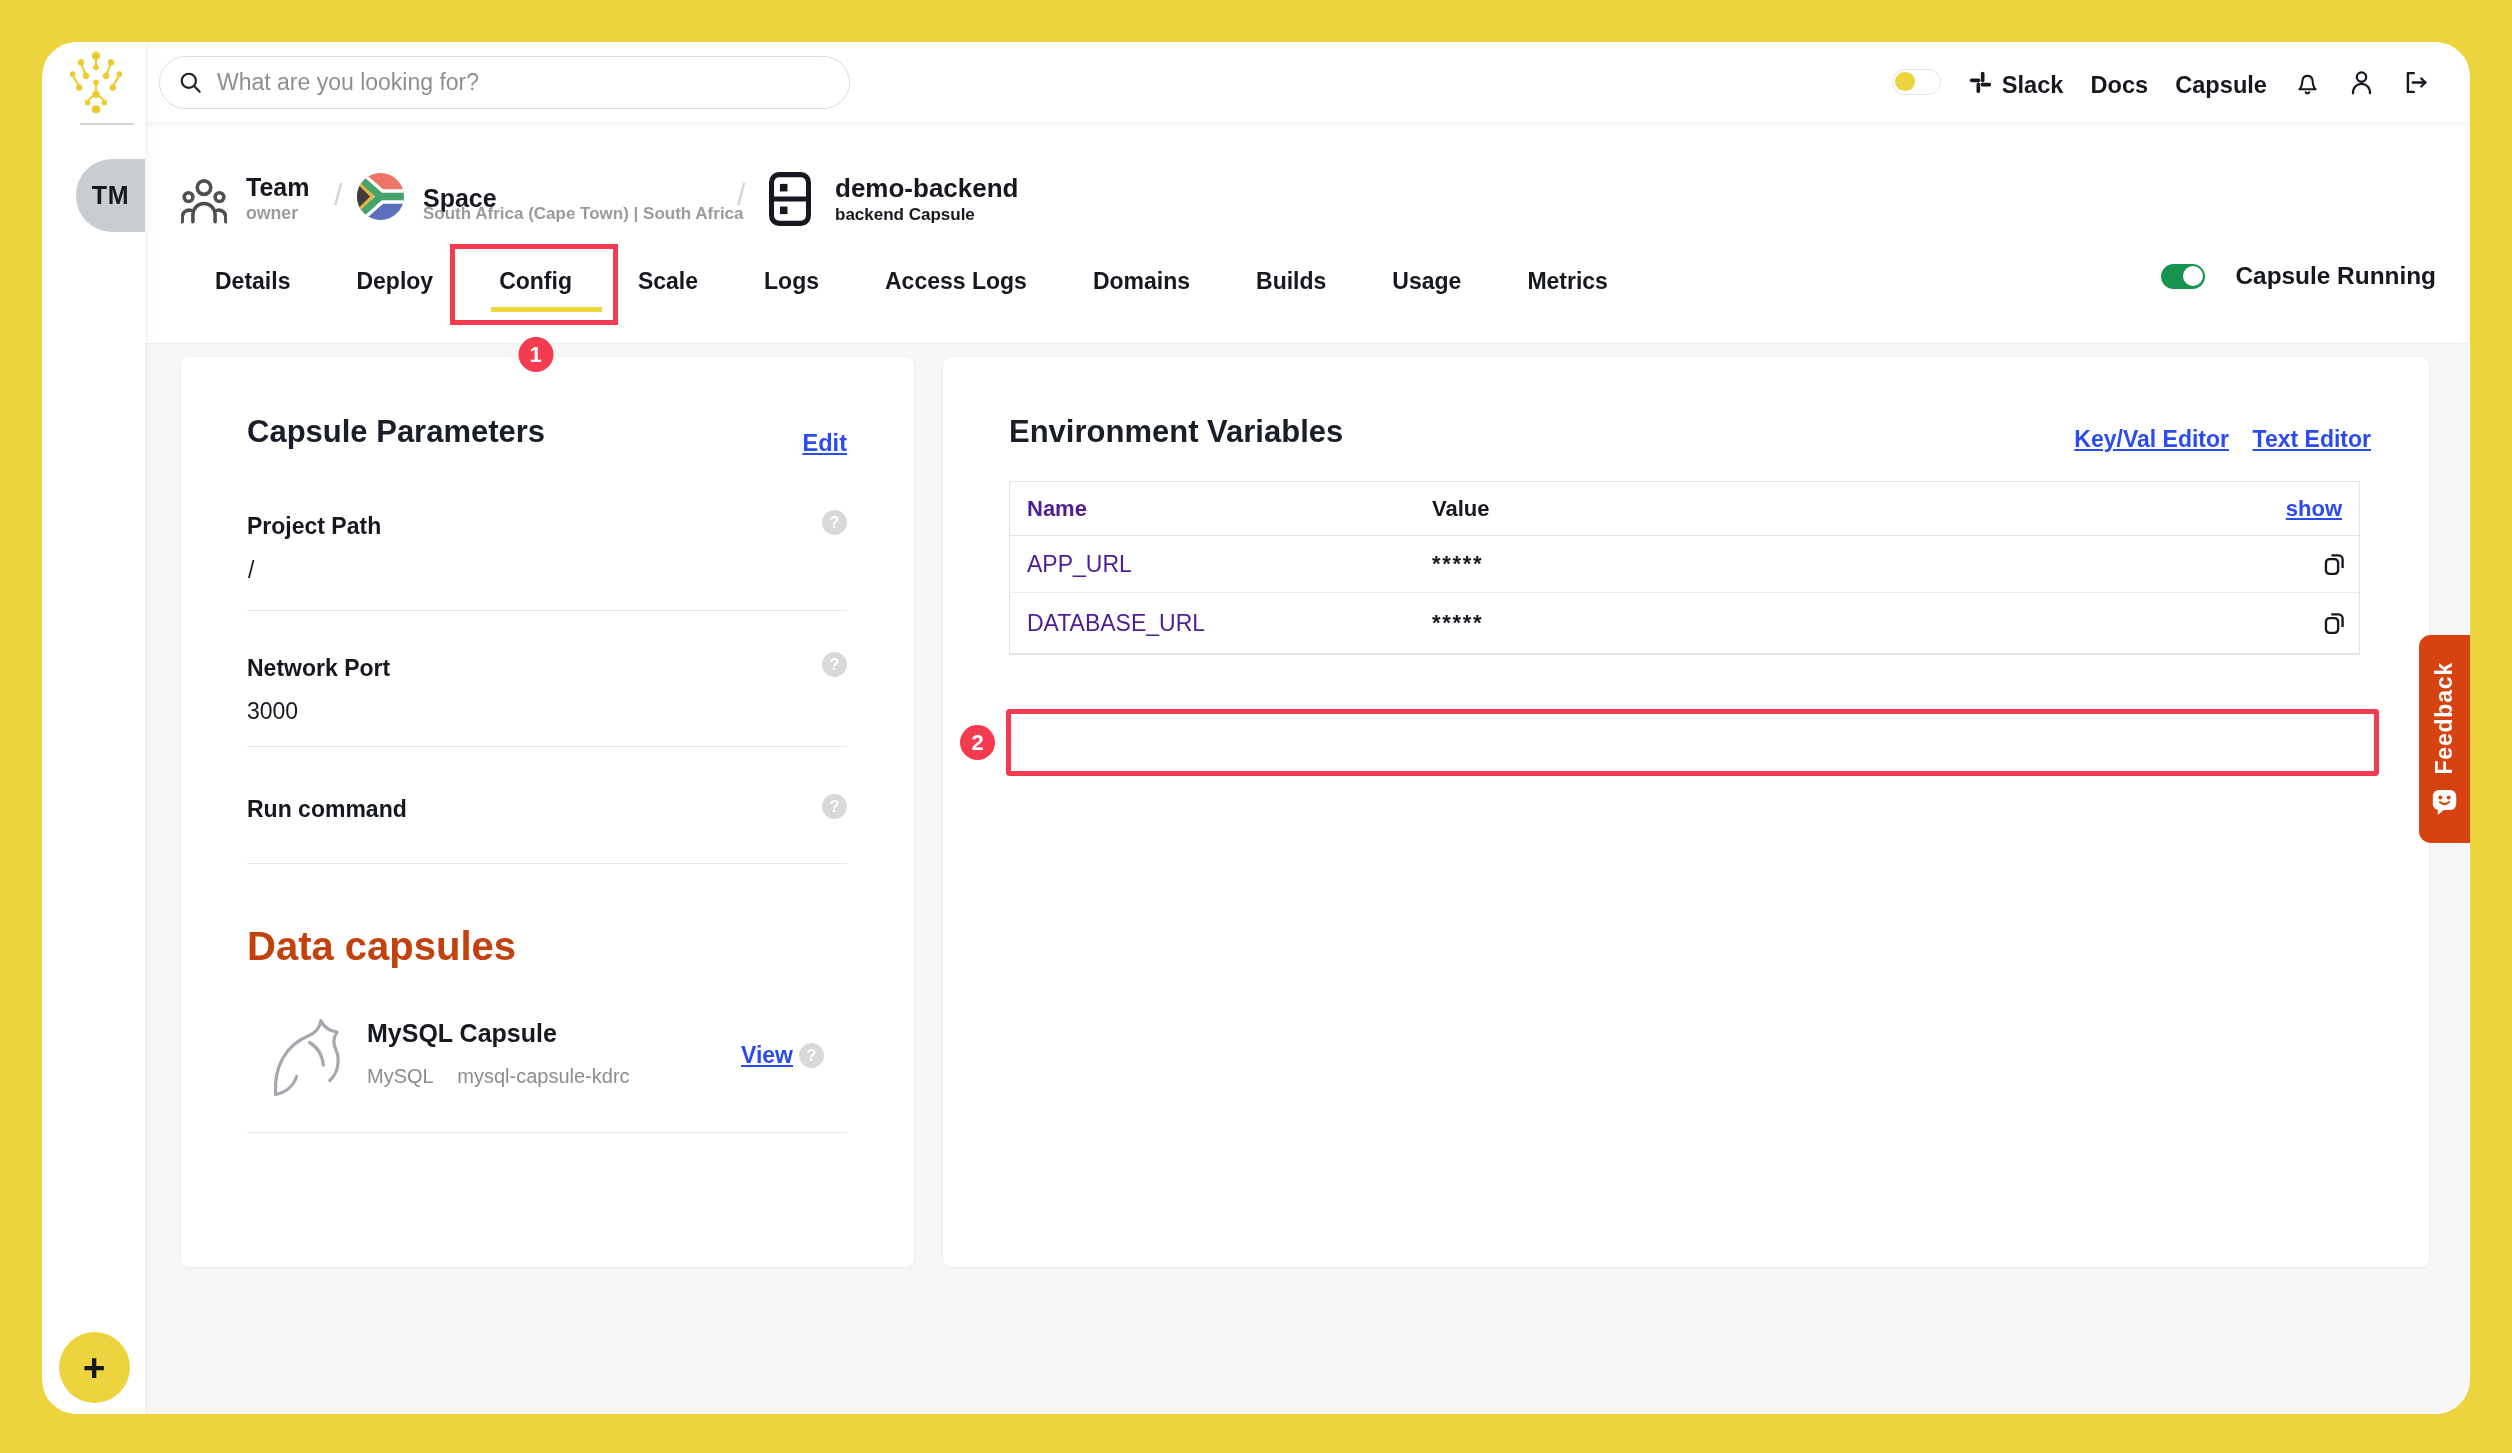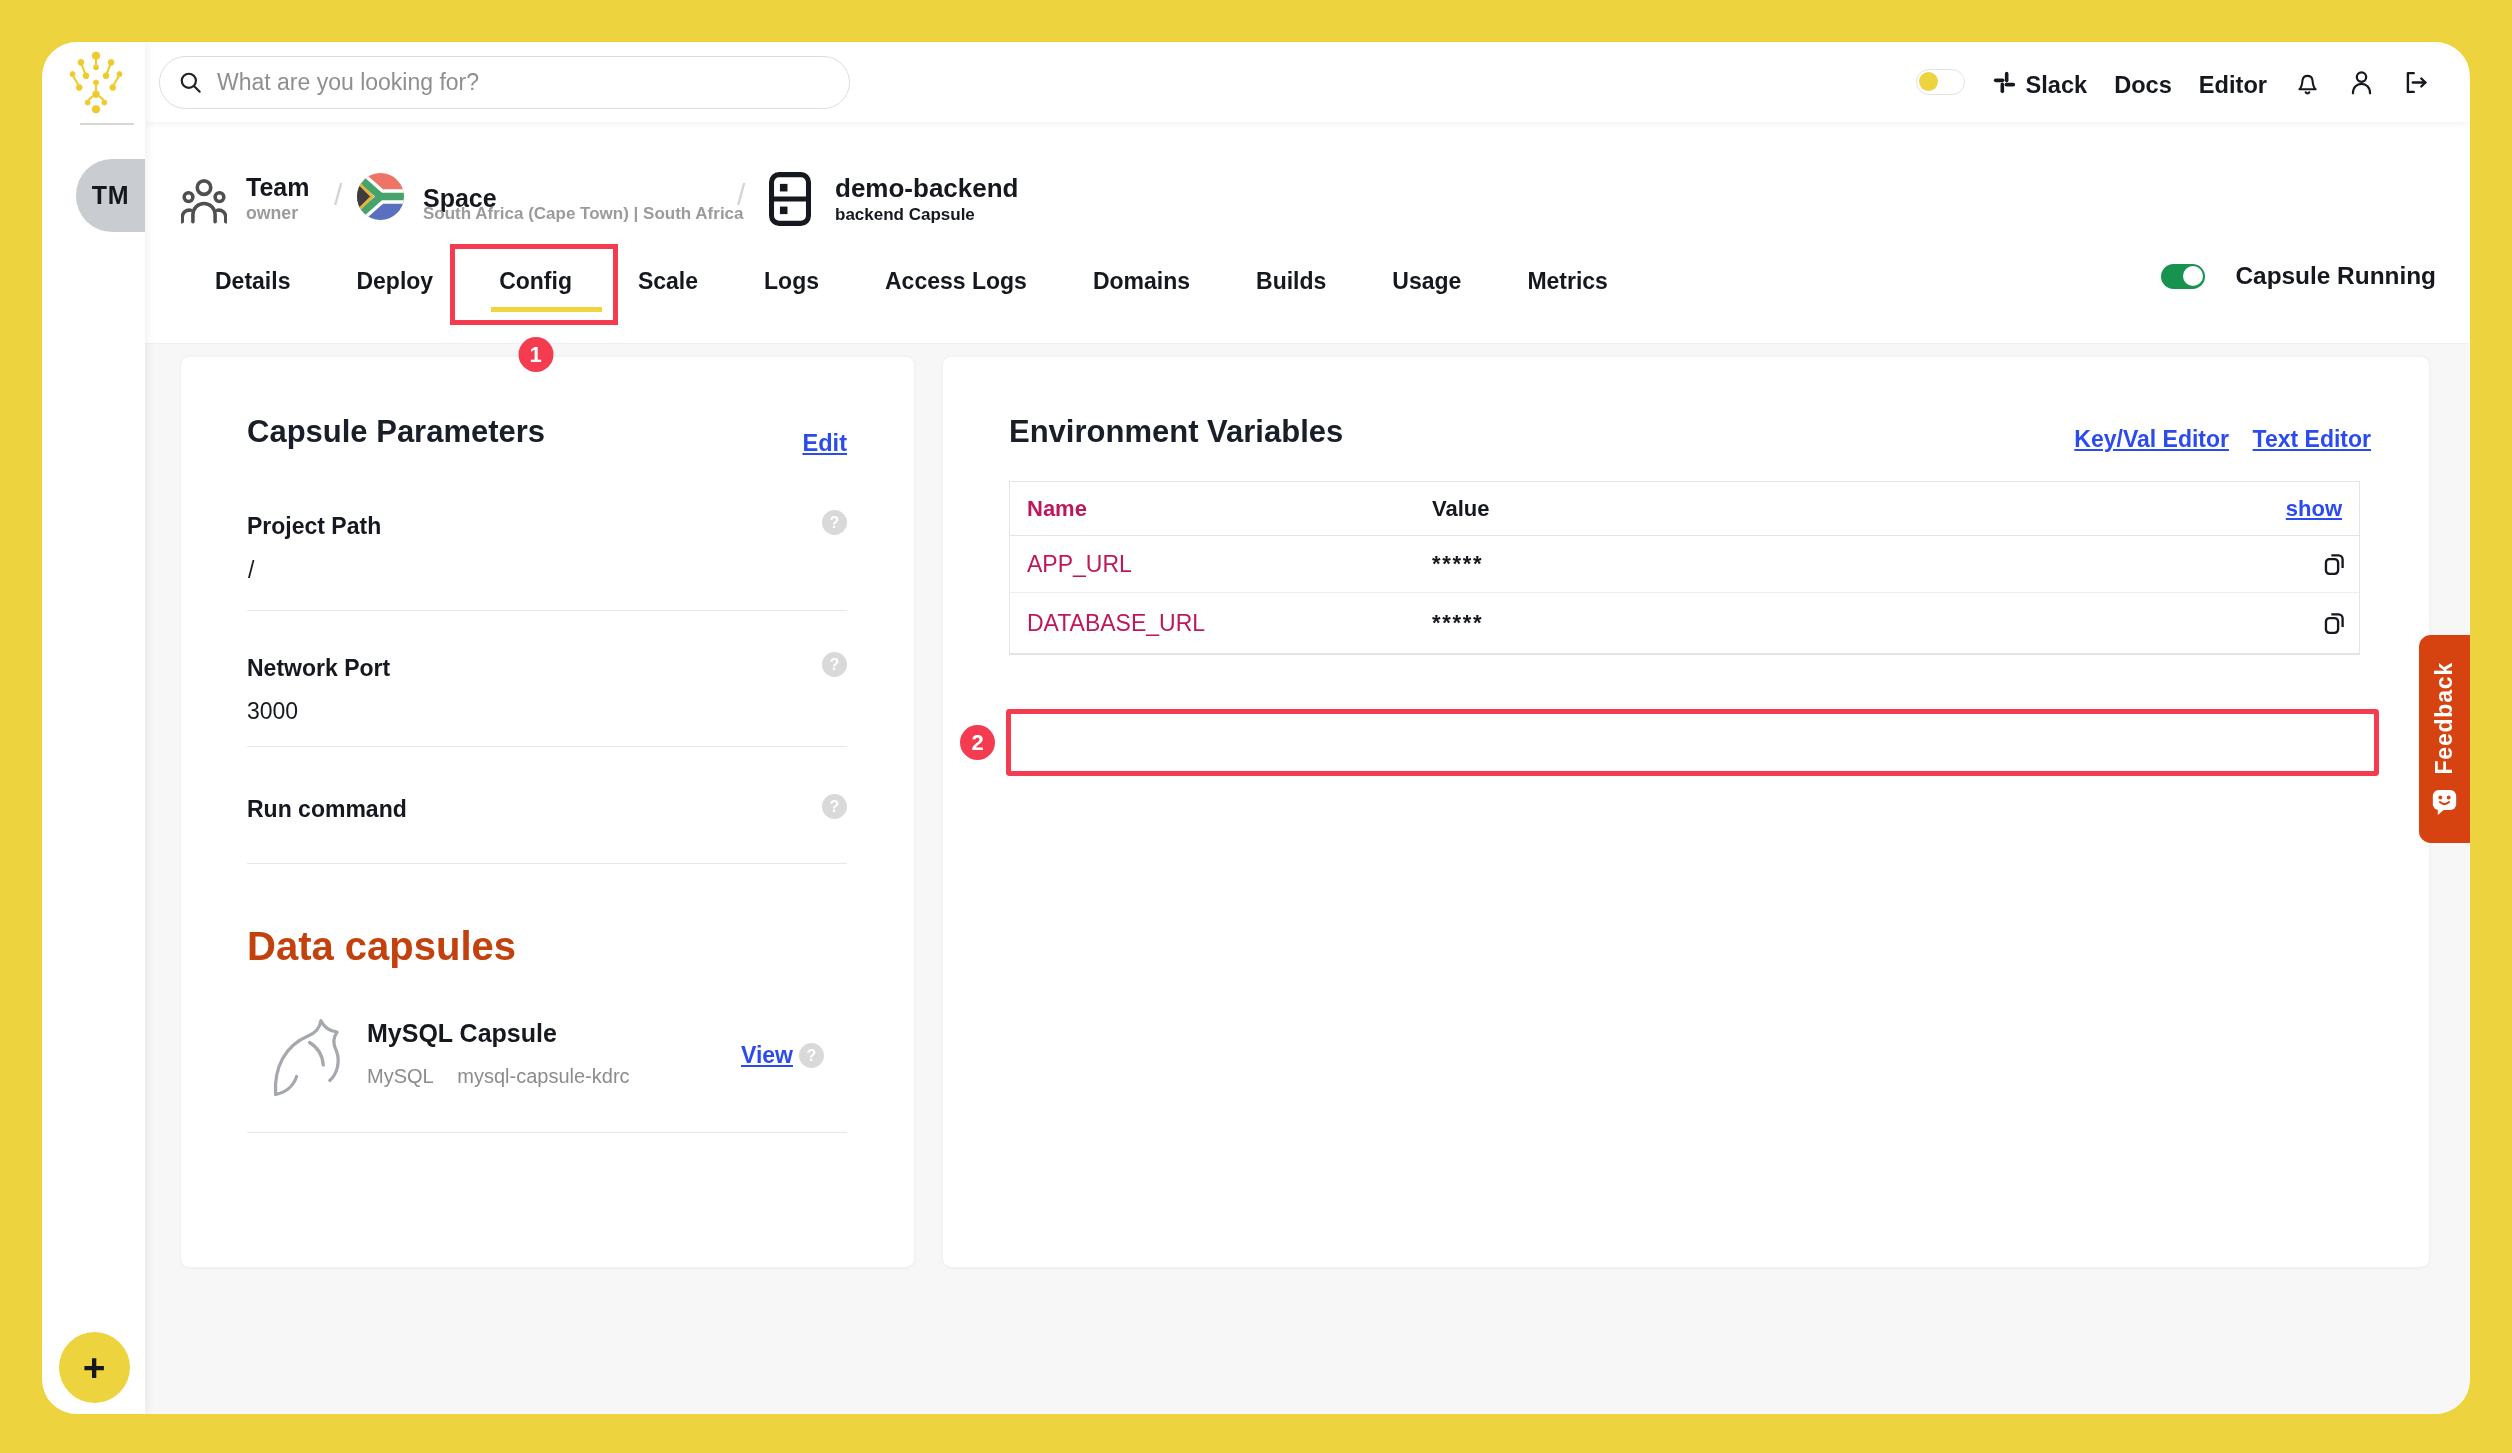--- a/index.html
+++ b/index.html
@@ -71,21 +71,21 @@
   .section-title{position:absolute;left:66px;font-size:40px;font-weight:bold;color:#c2410c;}
   .dc-name{position:absolute;left:186px;top:662px;font-size:25px;font-weight:bold;}
   .dc-sub{position:absolute;left:186px;top:708px;font-size:20px;color:#8c8c8c;display:flex;gap:23.6px;}
 
   
   .env-links{position:absolute;top:69px;display:flex;gap:23.6px;font-size:23px;}
   .env-table{position:absolute;left:66px;top:124px;width:1351px;border:0.8px solid #e4e4e4;box-sizing:border-box;background:#fff;}
   .env-hrow{position:relative;height:53px;border-bottom:0.8px solid #e4e4e4;}
   .env-row{position:relative;height:56px;border-bottom:0.8px solid #ececec;}
   .env-row:last-child{height:60px;border-bottom:0.8px solid #e4e4e4;}
-  .cell-name{position:absolute;left:17px;top:50%;transform:translateY(-50%);font-size:23px;color:#be185d;}
+  .cell-name{position:absolute;left:17px;top:50%;transform:translateY(-50%);font-size:23px;color:#4c1d95;}
   .cell-val{position:absolute;left:422px;top:50%;transform:translateY(-50%);font-size:22px;font-weight:bold;letter-spacing:1.7px;}
   .head-cell{font-weight:bold;font-size:22px;}
   .show-link{position:absolute;right:17px;top:50%;transform:translateY(-50%);font-size:22px;}
   .copy-btn{position:absolute;right:11.8px;top:50%;transform:translateY(-50%);cursor:pointer;display:flex;}
   .env-highlight{position:absolute;left:63px;top:352px;width:1373px;height:67px;border:5.9px solid #F43B50;border-radius:3.4px;box-sizing:border-box;pointer-events:none;}
   .badge-2{position:absolute;left:17px;top:368px;}
 
   
   .feedback-tab{position:absolute;right:0;top:593px;width:51px;height:208px;background:#D64310;border-radius:11.8px 0 0 11.8px;
     display:flex;flex-direction:column;align-items:center;justify-content:center;gap:15px;cursor:pointer;z-index:7;}
@@ -115,21 +115,21 @@
           <svg width="25" height="25" viewBox="0 0 27 27" fill="#15181E">
             <rect x="2" y="9.2" width="11.4" height="3.9" rx="1.95" transform="rotate(0 13.5 13.5)"></rect>
             <rect x="2" y="9.2" width="11.4" height="3.9" rx="1.95" transform="rotate(90 13.5 13.5)"></rect>
             <rect x="2" y="9.2" width="11.4" height="3.9" rx="1.95" transform="rotate(180 13.5 13.5)"></rect>
             <rect x="2" y="9.2" width="11.4" height="3.9" rx="1.95" transform="rotate(270 13.5 13.5)"></rect>
           </svg>
         </span>
         <span class="top-link">Slack</span>
       </div>
       <span class="top-link">Docs</span>
-      <span class="top-link">Editor</span>
+      <span class="top-link">Capsule</span>
       <span class="icon-btn">
         <svg width="27" height="27" viewBox="0 0 30 30" fill="none" stroke="#15181E" stroke-width="2.3" stroke-linecap="round" stroke-linejoin="round">
           <path d="M6,22.5 C9,20 9,15.5 9.5,12.2 A5.6,5.6 0 0 1 20.5,12.2 C21,15.5 21,20 24,22.5 Z"></path>
           <path d="M13,25.8 a2.2,2.2 0 0 0 4,0"></path>
         </svg>
       </span>
       <span class="icon-btn">
         <svg width="27" height="27" viewBox="0 0 28 30" fill="none" stroke="#15181E" stroke-width="2.5" stroke-linecap="round">
           <circle cx="14" cy="9" r="5.2"></circle>
           <path d="M4.5,27 c0,-7 4.5,-10.5 9.5,-10.5 s9.5,3.5 9.5,10.5"></path>

